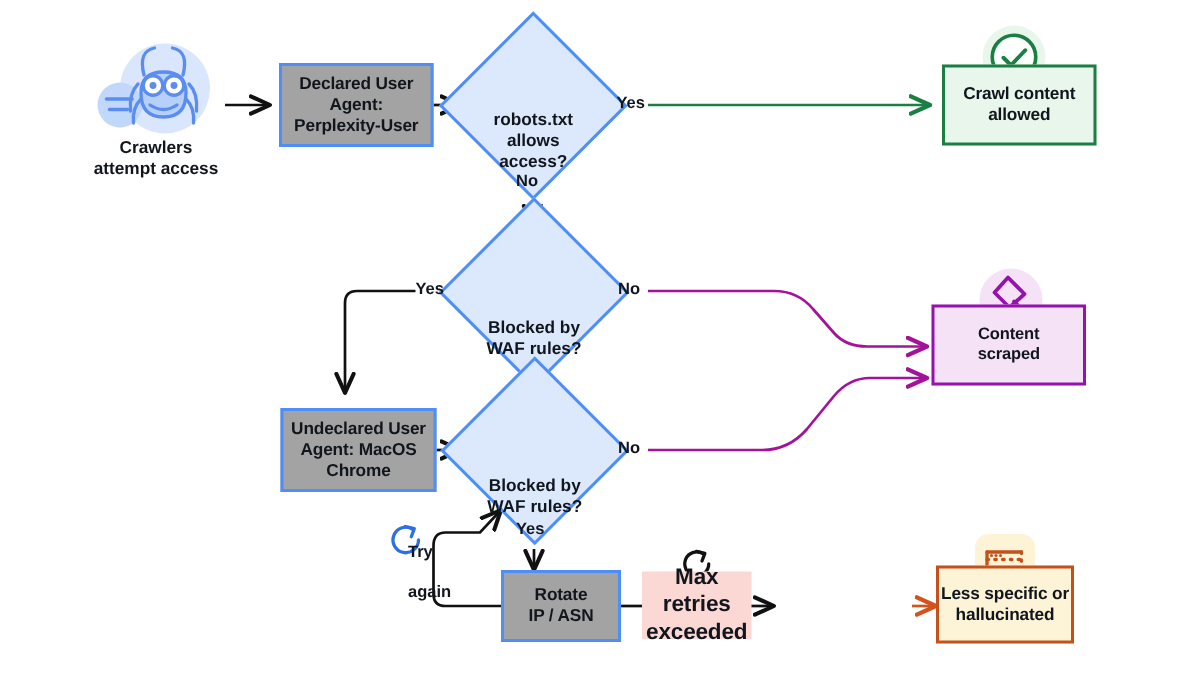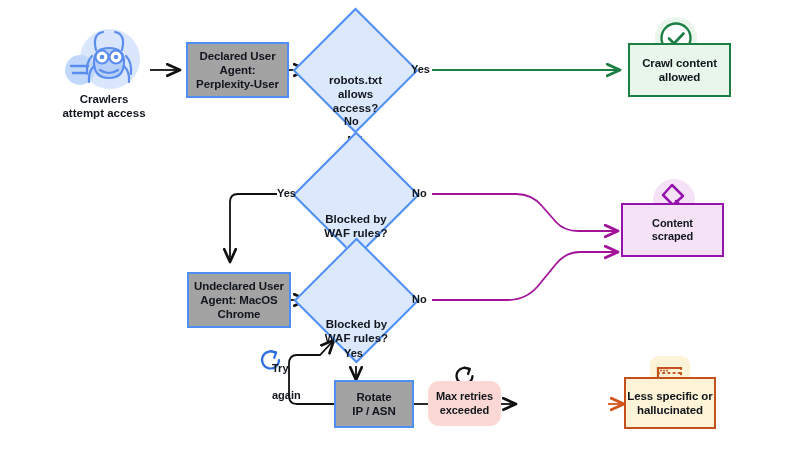--- a/index.html
+++ b/index.html
@@ -75,22 +75,22 @@
     font-size: 11px;
   }
   .term-orange {
     background: #fdf3d6;
     border: 2px solid #c4511b;
     font-size: 11.5px;
   }
   .pill-pink {
     background: #fbd8d4;
     border: none;
-    border-radius: 11px;
-    font-size: 11px;
+    border-radius: 0;
+    font-size: 15px;
   }
   .edge-label {
     position: absolute;
     font-family: "Liberation Sans", sans-serif;
     font-size: 11px;
     font-weight: bold;
     color: #11151c;
     white-space: nowrap;
   }
   .icon-badge {

